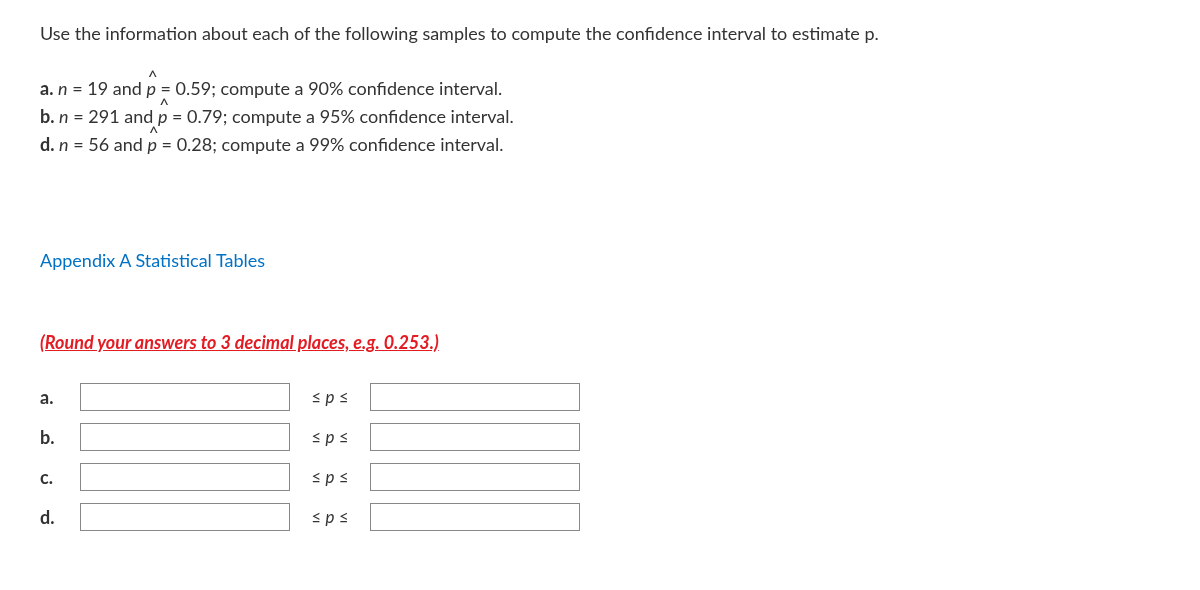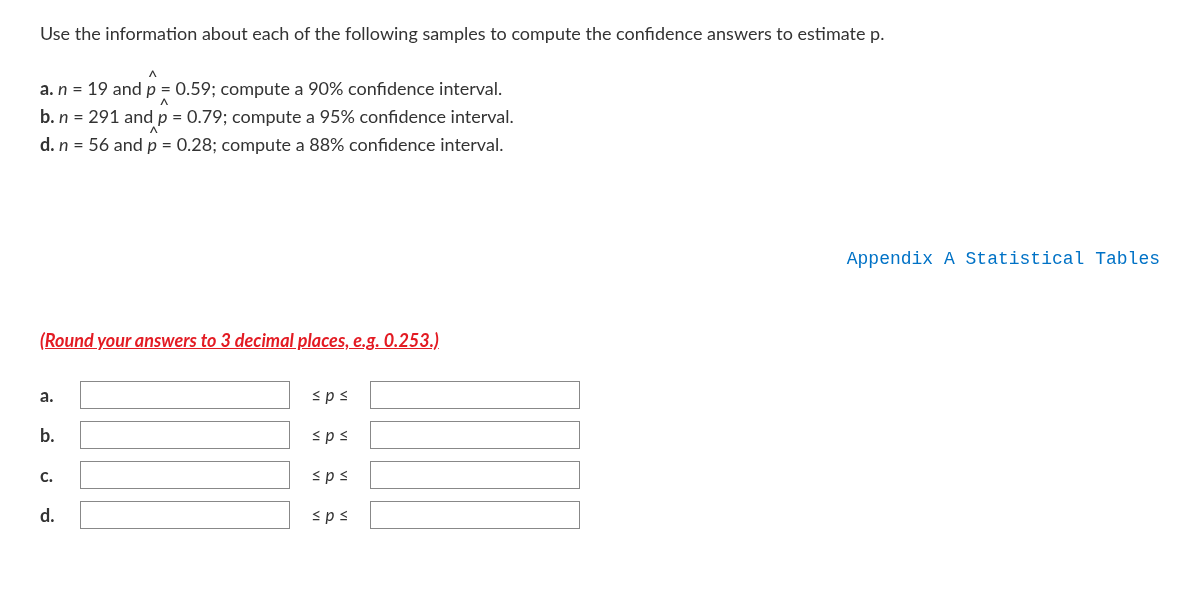--- a/index.html
+++ b/index.html
@@ -32,25 +32,23 @@
     content: "^";
     position: absolute;
     top: -0.62em;
     left: 0.08em;
     font-style: normal;
     font-size: 0.95em;
   }
   .italic-n { font-style: italic; }
   .italic-p { font-style: italic; }
   .appendix {
-    text-align: right;
     margin-bottom: 60px;
     padding-right: 0;
     white-space: nowrap;
-    font-family: Liberation Mono, monospace;
   }
   .appendix a {
     color: #0072c6;
     text-decoration: none;
     font-size: 18px;
   }
   .instruction {
     color: #e31b23;
     font-style: italic;
     font-weight: 700;
@@ -76,21 +74,21 @@
   }
   .rel {
     text-align: center;
     font-size: 17px;
   }
 </style>
 </head>
 <body>
 
 <div class="question-text">
-  <span>Use the information about each of the following samples to compute the confidence answers to estimate p.</span>
+  <span>Use the information about each of the following samples to compute the confidence interval to estimate p.</span>
 </div>
 
 <div class="parts">
   <div class="row">
     <b>a.</b>
     <span class="italic-n">n</span> =
     <span>19</span>
     and <span class="hat">p</span> =
     <span>0.59</span><span>; compute a 90% confidence interval.</span>
   </div>
@@ -99,21 +97,21 @@
     <span class="italic-n">n</span> =
     <span>291</span>
     and <span class="hat">p</span> =
     <span>0.79</span><span>; compute a 95% confidence interval.</span>
   </div>
   <div class="row">
     <b>d.</b>
     <span class="italic-n">n</span> =
     <span>56</span>
     and <span class="hat">p</span> =
-    <span>0.28</span><span>; compute a 88% confidence interval.</span>
+    <span>0.28</span><span>; compute a 99% confidence interval.</span>
   </div>
 </div>
 
 <div class="appendix">
   <a href="#">Appendix A Statistical Tables</a>
 </div>
 
 <div class="instruction">(Round your answers to 3 decimal places, e.g. 0.253.)</div>
 
 <div class="answer-grid">

